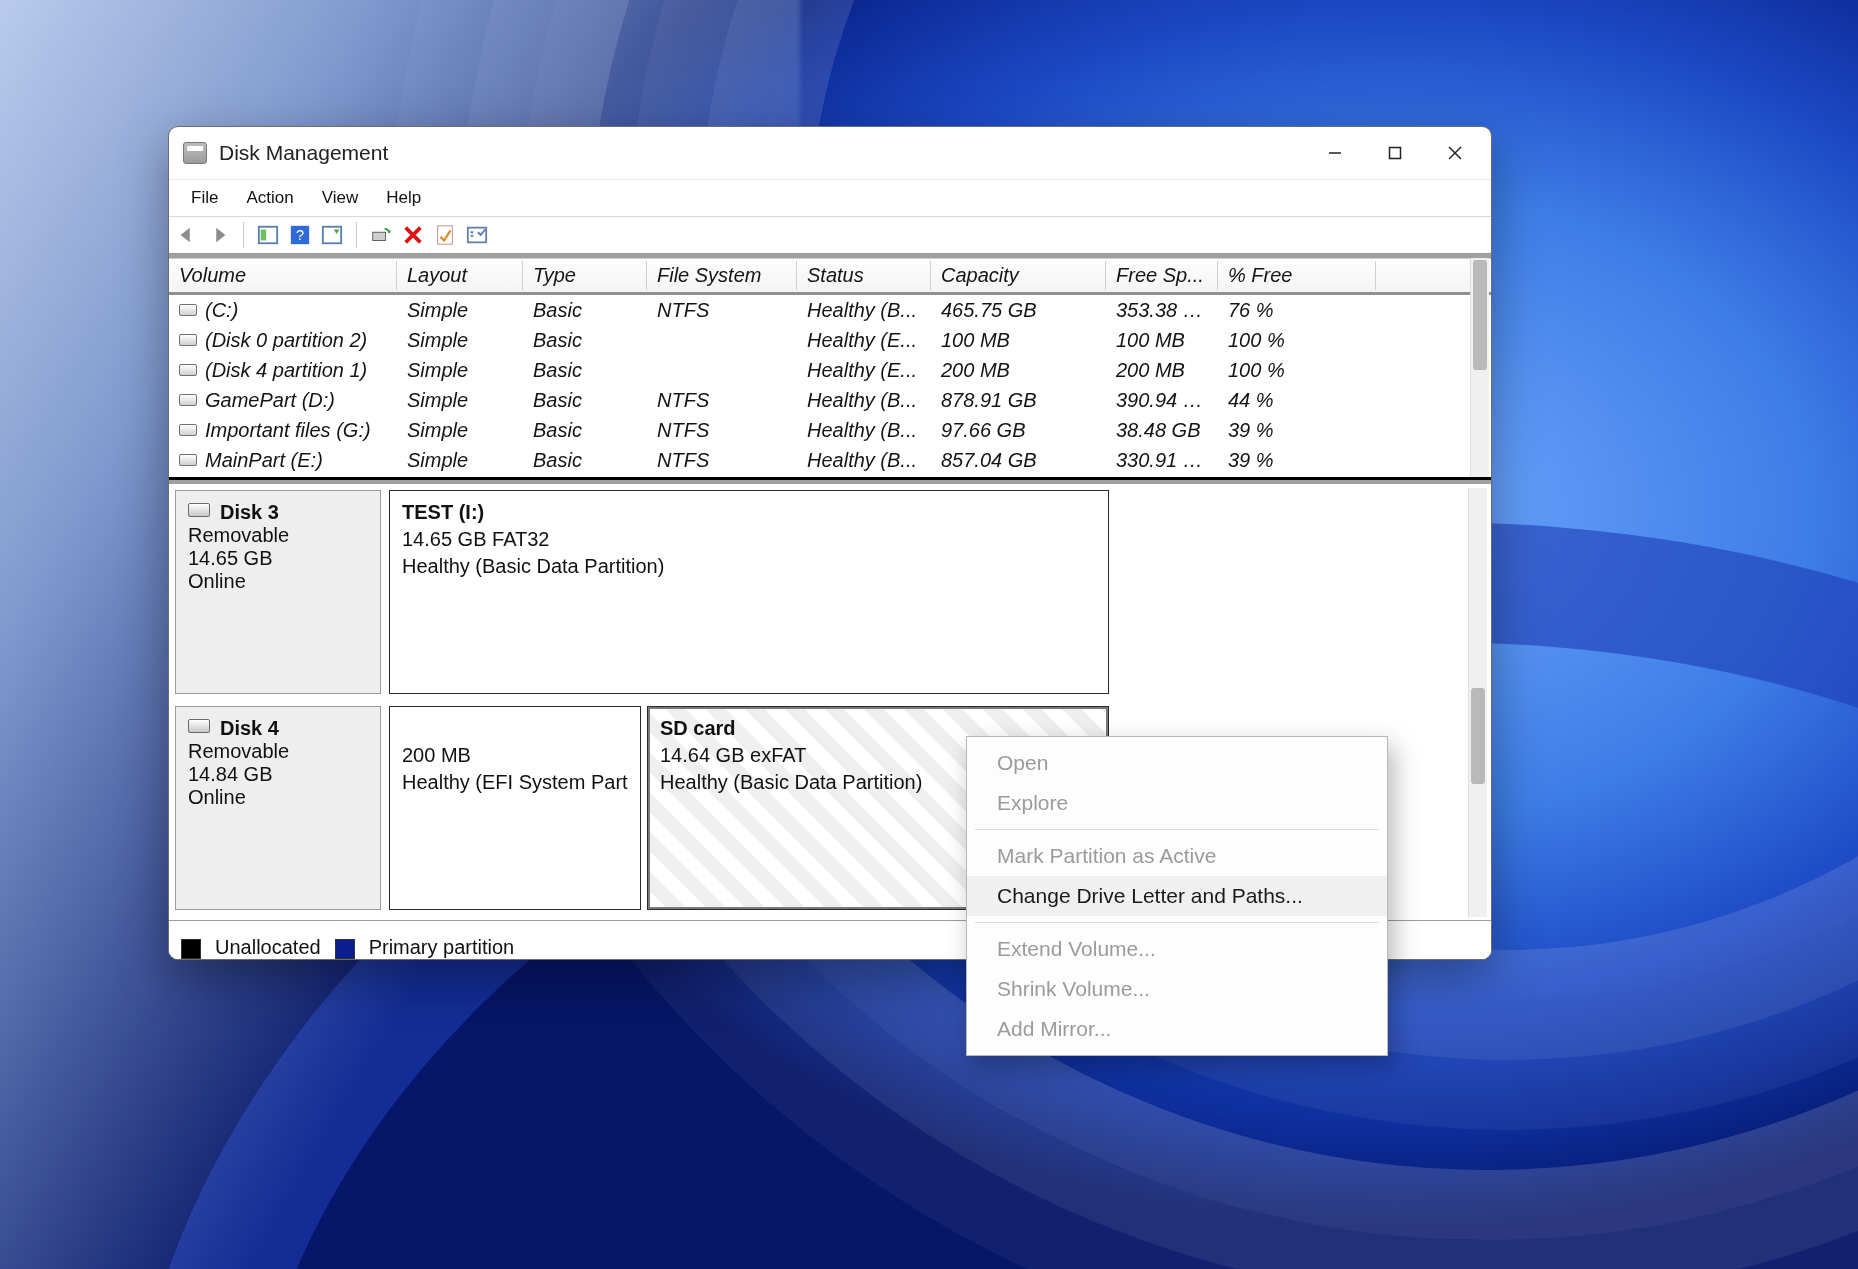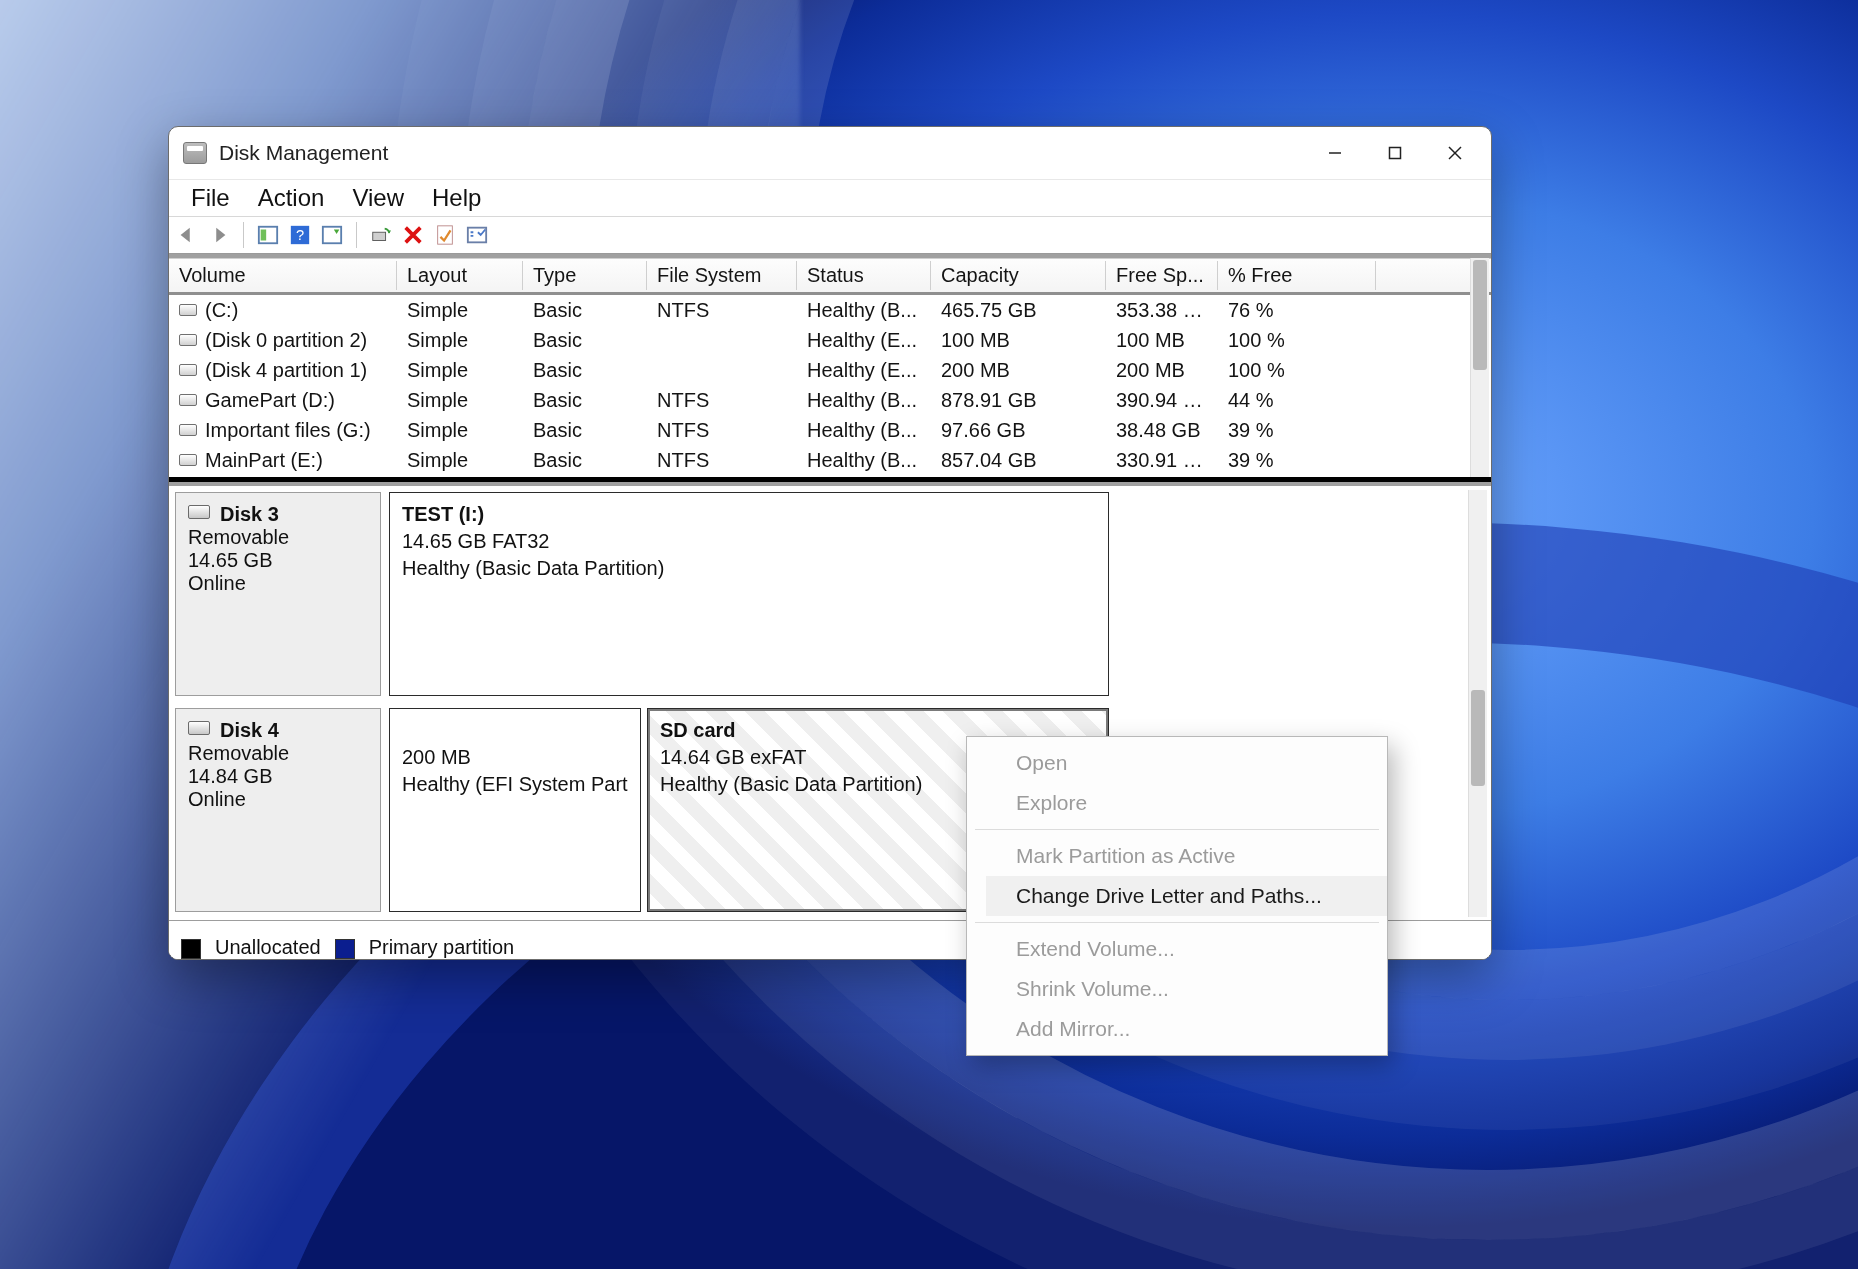--- a/index.html
+++ b/index.html
@@ -70,39 +70,40 @@
   .win-btn{
     width:60px; height:44px;
     display:flex;align-items:center;justify-content:center;
     font-size:18px; color:#222;
   }
   .win-btn svg{ width:16px;height:16px; stroke:#222; stroke-width:1.5; fill:none;}
 
   .menubar{
     height:36px; border-top:1px solid #e8e8e8;
     display:flex; align-items:center; padding:0 8px; gap:0;
-    font-size:24px; color:#111;
+    font-size:17px; color:#111;
   }
   .menu-item{ padding:4px 14px; }
 
   .toolbar{
     height:36px; border-top:1px solid #d8d8d8; border-bottom:1px solid #9a9a9a;
     display:flex; align-items:center; padding:0 6px; gap:8px;
     background:#fff;
   }
   .tool-sep{ width:1px; height:26px; background:#c9c9c9; margin:0 4px;}
   .tool-ic{ width:24px;height:24px; display:flex;align-items:center;justify-content:center;}
   .tool-ic svg{ width:22px;height:22px;}
 
   
   .list-wrap{
     border-top:4px solid #a0a0a0;
-    border-bottom:5px solid #000000;
+    border-bottom:3px solid #000000;
     position:relative;
     background:#fff;
+    font-style:italic;
   }
   .list-head, .list-row{
     display:grid;
     grid-template-columns: 228px 126px 124px 150px 134px 175px 112px 158px;
     align-items:center;
     font-size:20px;
     color:#141414;
   }
   .list-head{
     height:33px;
@@ -215,21 +216,20 @@
     border:1px solid #b8b8b8;
     box-shadow: 6px 10px 24px rgba(0,0,0,.28);
     padding:6px 0;
     font-size:21px;
     z-index:50;
   }
   .cm-item{
     height:40px; display:flex; align-items:center;
     padding:0 30px; color:#1a1a1a;
     white-space:nowrap;
-    margin-left:19px;
   }
   .cm-item.disabled{ color:#9b9b9b;}
   .cm-item.hover{ background:#f0f0f0;}
   .cm-sep{ height:1px; background:#dcdcdc; margin:6px 8px;}
 </style>
 </head>
 <body>
 
 <div class="wallpaper">
   <div class="swirl a"></div>

